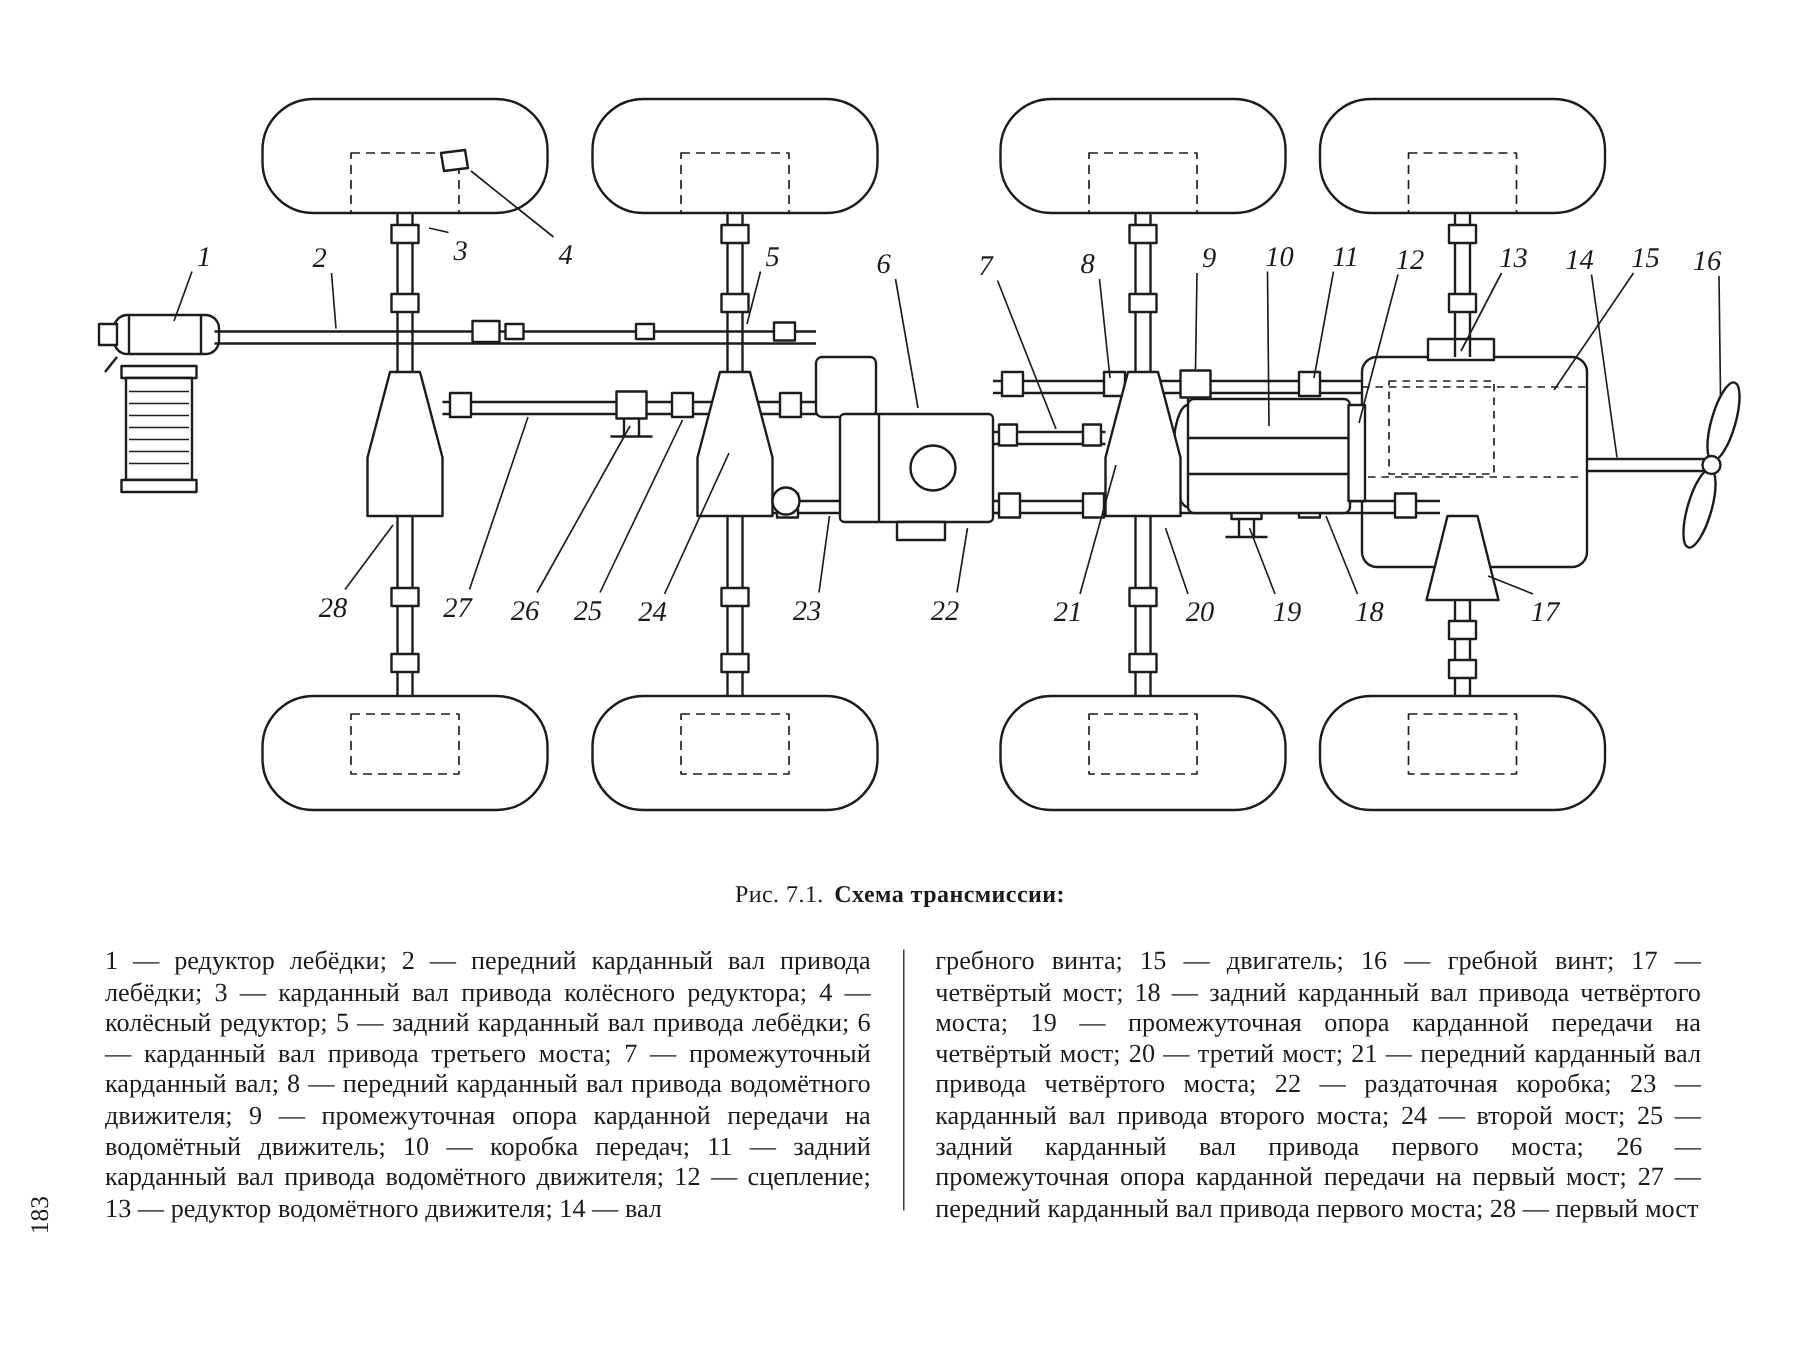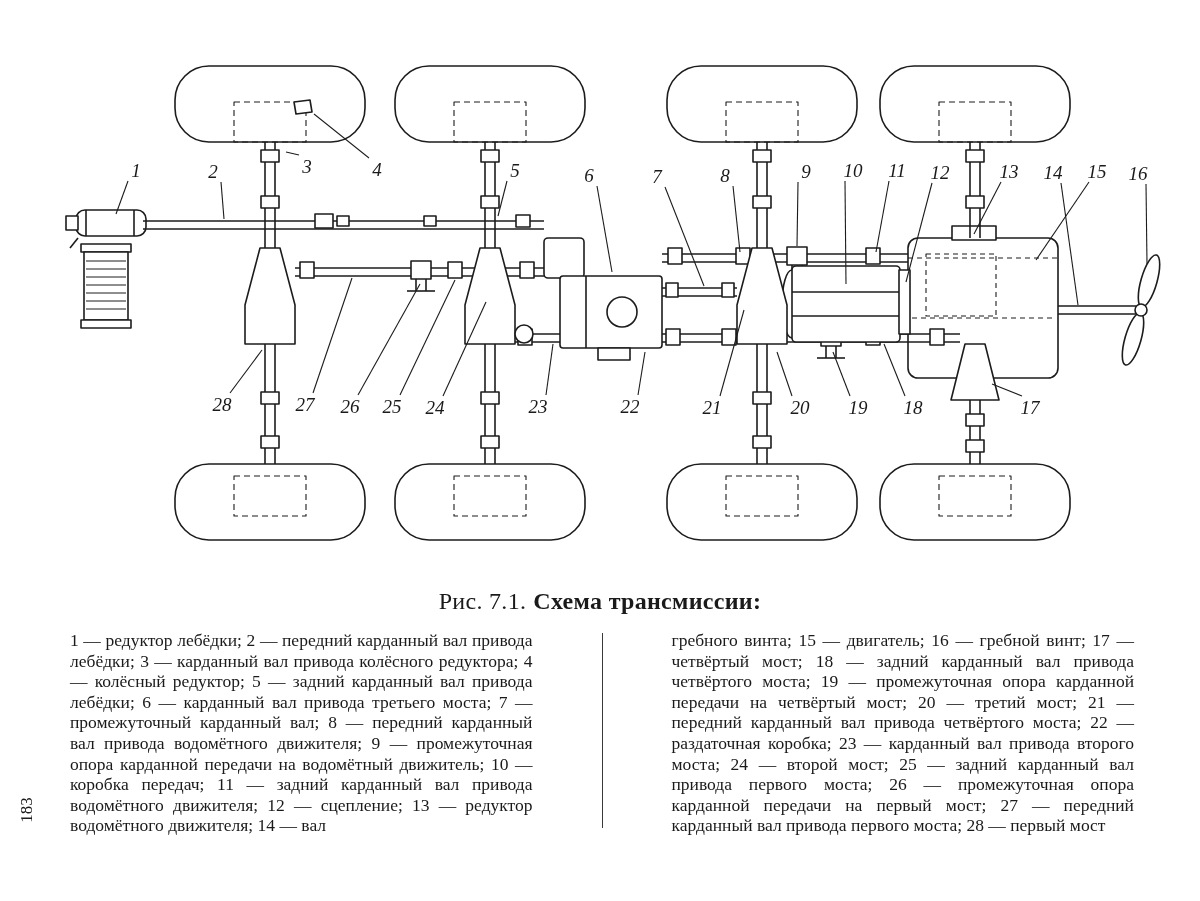--- a/index.html
+++ b/index.html
@@ -1,23 +1,23 @@
 <!DOCTYPE html>
 <html lang="ru"><head>
 <meta charset="utf-8">
 <style>
   html,body{margin:0;padding:0;background:#e8e8e8;}
   .page{
     position:relative;width:1200px;height:901px;background:#ffffff;
     font-family:"Liberation Serif","DejaVu Serif",serif;color:#1a1a1a;overflow:hidden;
   }
   .diagram{position:absolute;top:0;left:0;width:1200px;height:560px;}
-  .caption{position:absolute;top:588px;left:0;width:100%;text-align:center;font-size:24px;letter-spacing:.3px;}
+  .caption{position:absolute;top:588px;left:0;width:100%;text-align:center;font-size:16px;letter-spacing:.3px;}
   .caption b{margin-left:7px;}
-  .legend{position:absolute;top:630px;left:70px;width:1064px;display:flex;gap:48px;}
+  .legend{position:absolute;top:630px;left:70px;width:1064px;display:flex;}
   .legend .col{flex:1;font-size:17.5px;line-height:20.6px;text-align:justify;}
   .legend .divider{width:1px;background:#3a3a3a;margin:3px 21px 8px 21px;}
   .pageno{position:absolute;left:14px;top:800px;font-size:17px;transform:rotate(-90deg);transform-origin:center;}
 </style>
 </head>
 <body>
 
 <div class="page">
 
   <svg class="diagram" viewBox="0 0 1200 560">

